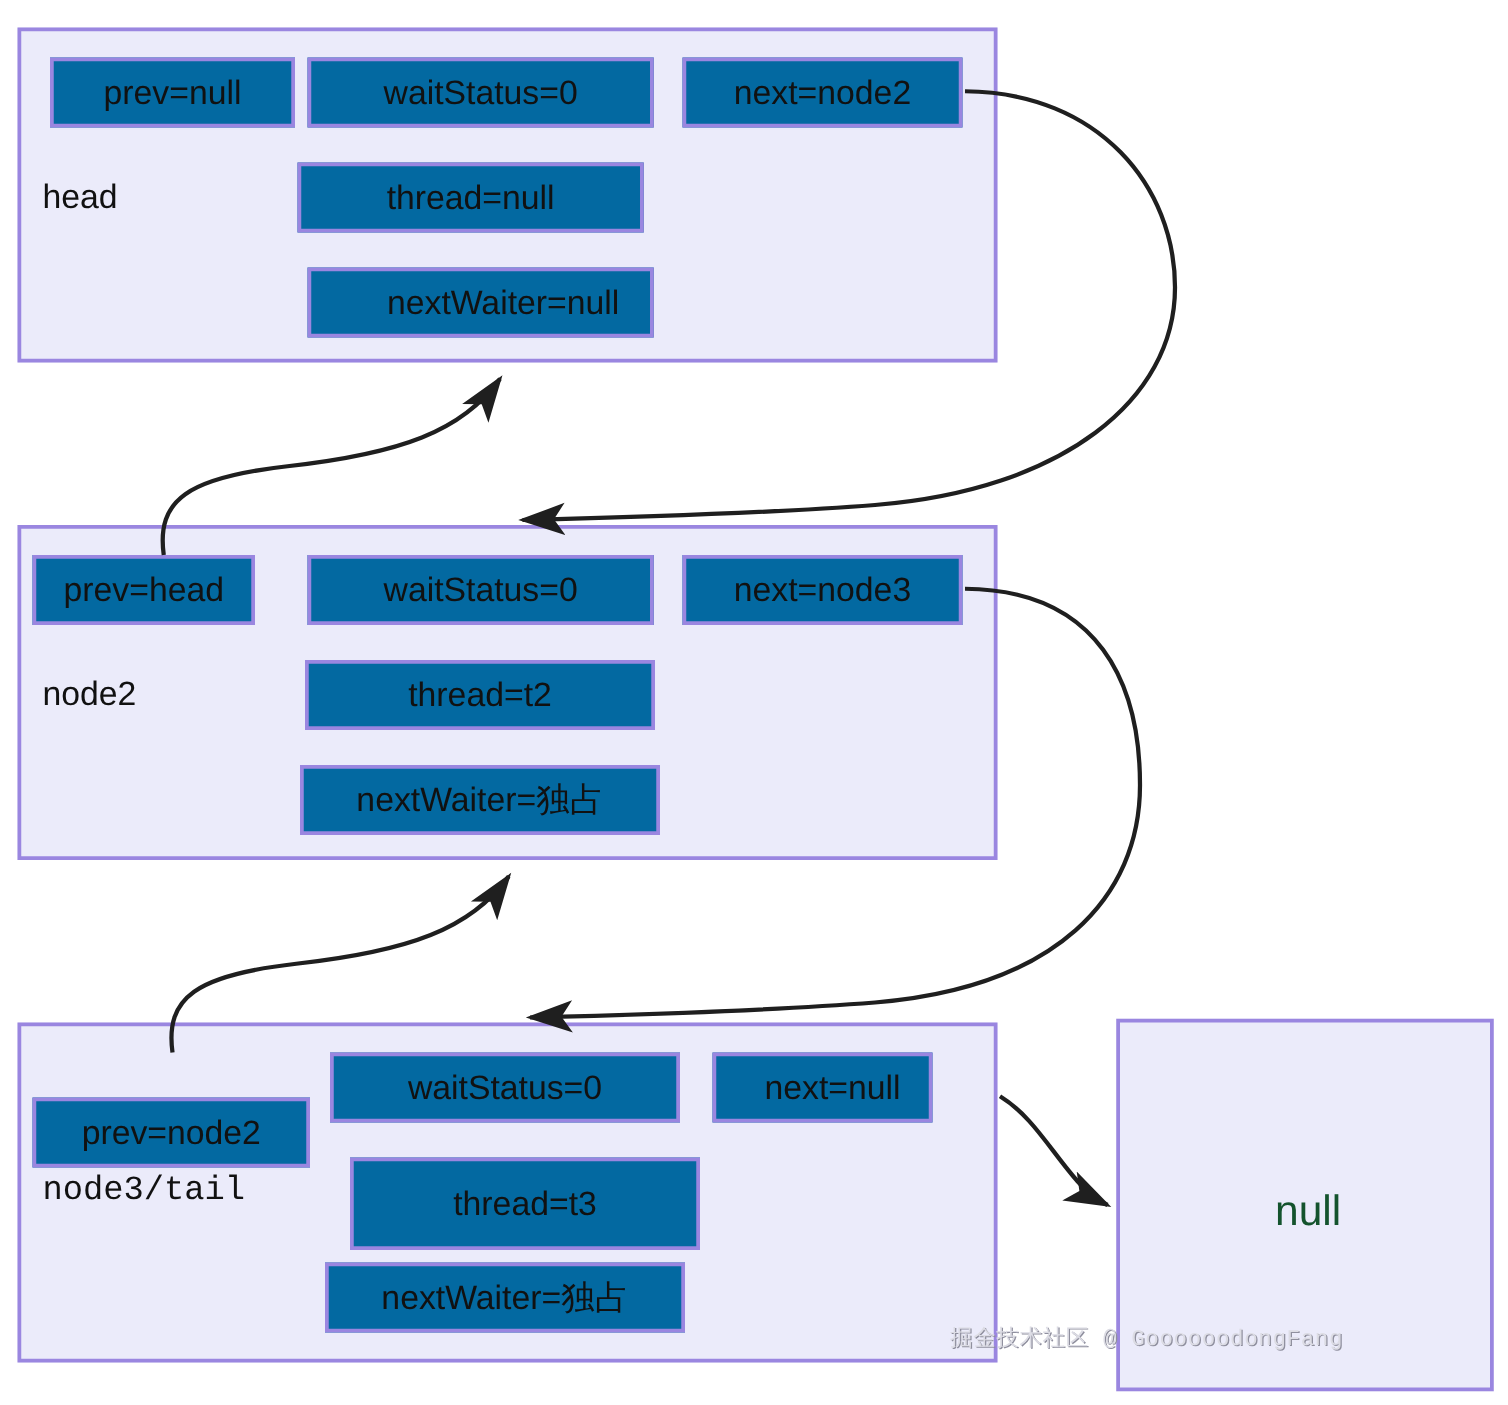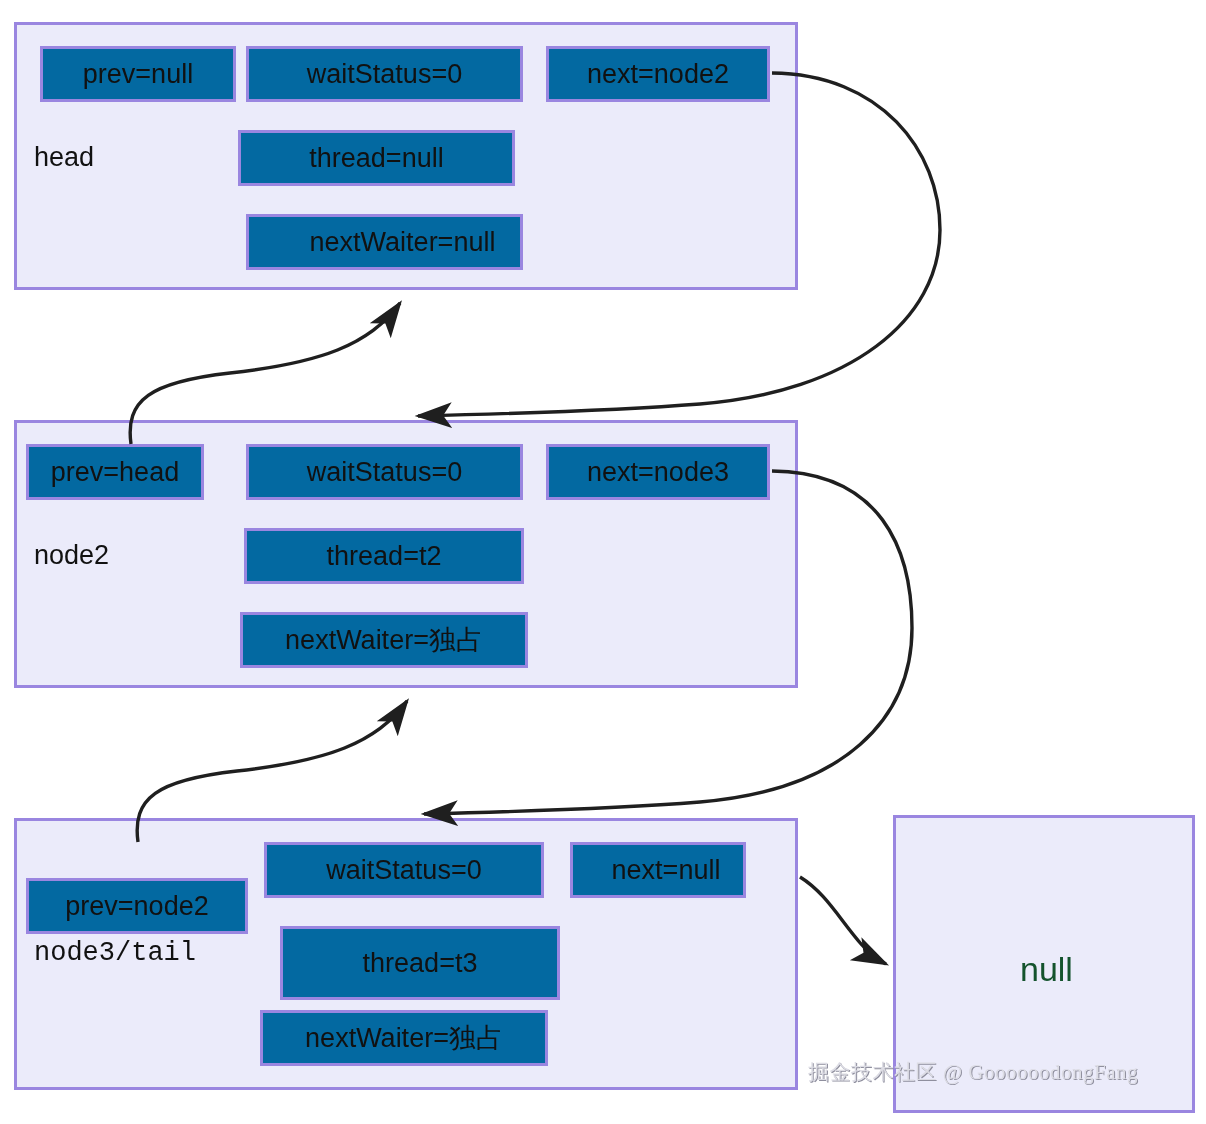--- a/index.html
+++ b/index.html
@@ -55,27 +55,26 @@
     left: 0;
     top: 0;
     width: 1206px;
     height: 1124px;
     pointer-events: none;
   }
   .watermark {
     position: absolute;
     left: 760px;
     top: 1058px;
-    font-size: 21px;
-    font-family: Liberation Serif, serif;
+    font-size: 18px;
+    font-family: Liberation Mono, monospace;
     color: #dcdce4;
     text-shadow: 1px 1px 0 #8f8f9e;
     white-space: nowrap;
     letter-spacing: 0.5px;
-    margin-left: 48px;
   }
 </style>
 </head>
 <body>
 
 <div id="canvas">
 
   <div class="node-box" style="left:14px; top:22px; width:784px; height:268px;"></div>
   <div class="node-label" style="left:34px; top:142px;">head</div>
   <div class="field-box" style="left:40px; top:46px; width:196px; height:56px;">prev=null</div>

